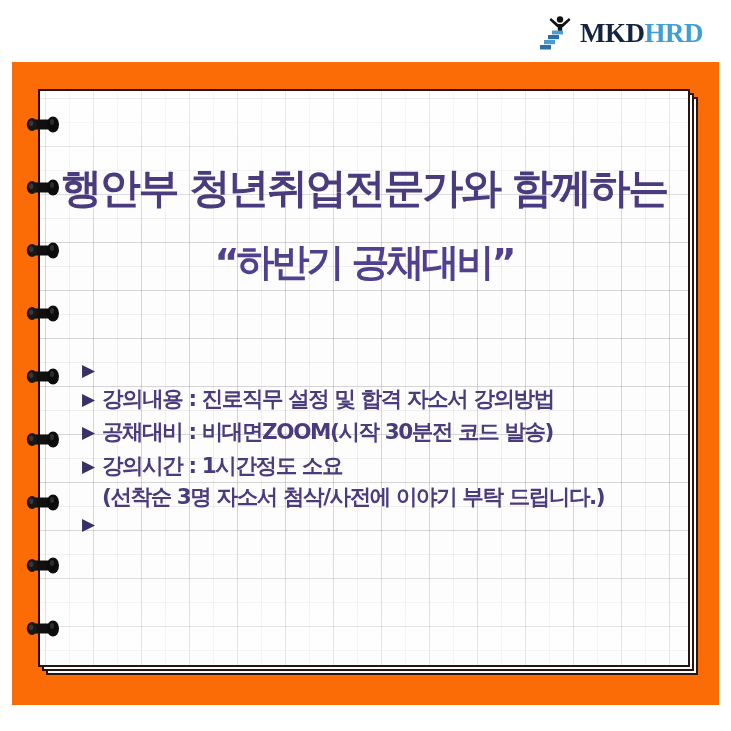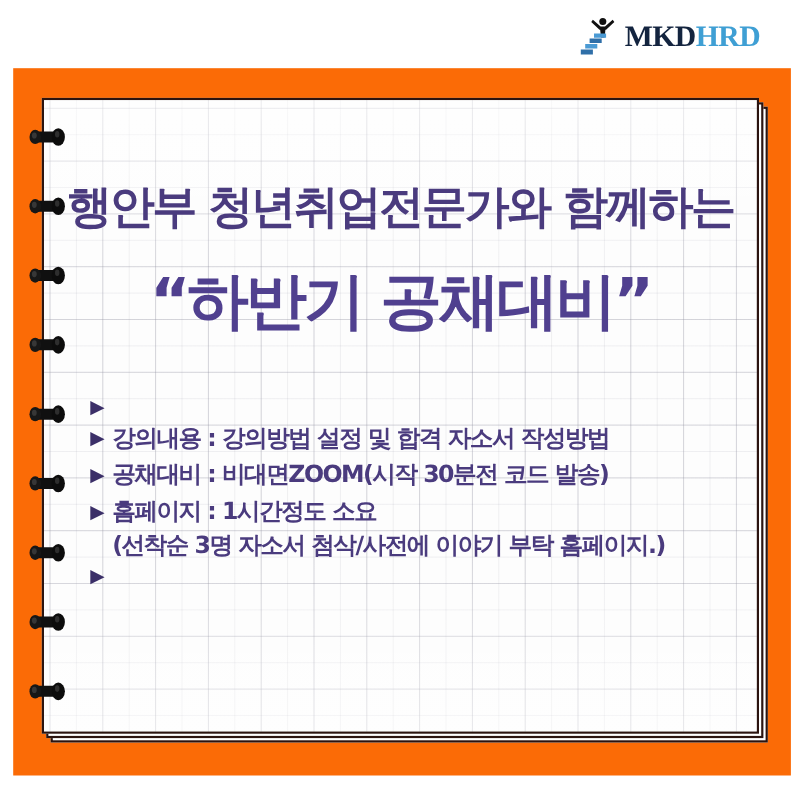--- a/index.html
+++ b/index.html
@@ -24,21 +24,21 @@
   
   .header {
     position: absolute;
     left: 0; top: 0;
     width: 731px;
     height: 62px;
     background: #ffffff;
   }
   .logo {
     position: absolute;
-    right: 40px;
+    right: 28px;
     top: 13px;
     display: flex;
     align-items: center;
     height: 40px;
   }
   .logo-mark {
     position: relative;
     width: 40px;
     height: 38px;
     margin-right: 2px;
@@ -154,21 +154,21 @@
   }
 
   .subtitle-line {
     position: absolute;
     left: 0;
     top: 148px;
     width: 652px;
     text-align: center;
     font-family: "DejaVu Sans", "Liberation Sans", sans-serif;
     font-weight: bold;
-    font-size: 56px;
+    font-size: 38px;
     letter-spacing: -3px;
     color: #50408f;
     white-space: nowrap;
   }
 
   .details {
     position: absolute;
     left: 44px;
     top: 274px;
     width: 600px;
@@ -236,33 +236,33 @@
 
   <div class="content">
     <div class="title-line">행안부 청년취업전문가와 함께하는</div>
     <div class="subtitle-line">“하반기 공채대비”</div>
     <div class="details">
         <div class="detail-row">
           <span class="bullet-icon">▶</span>
         </div>
         <div class="detail-row">
           <span class="bullet-icon">▶</span>
-          <span class="detail-text">강의내용 : 강의방법 설정 및 합격 자소서 작성방법</span>
+          <span class="detail-text">강의내용 : 진로직무 설정 및 합격 자소서 강의방법</span>
         </div>
         <div class="detail-row">
           <span class="bullet-icon">▶</span>
           <span class="detail-text">공채대비 : 비대면ZOOM(시작 30분전 코드 발송)</span>
         </div>
         <div class="detail-row">
           <span class="bullet-icon">▶</span>
-          <span class="detail-text">홈페이지 : 1시간정도 소요</span>
+          <span class="detail-text">강의시간 : 1시간정도 소요</span>
         </div>
         <div class="detail-row sub">
           <span class="bullet-icon" style="width: 0px;"></span>
-          <span class="detail-text">(선착순 3명 자소서 첨삭/사전에 이야기 부탁 홈페이지.)</span>
+          <span class="detail-text">(선착순 3명 자소서 첨삭/사전에 이야기 부탁 드립니다.)</span>
         </div>
         <div class="detail-row">
           <span class="bullet-icon">▶</span>
         </div>
       </div>
   </div>
 
   <div class="rings">
       <div class="ring" style="top: 26px;">
         <svg width="38" height="19" viewBox="0 0 38 19" aria-hidden="true">

